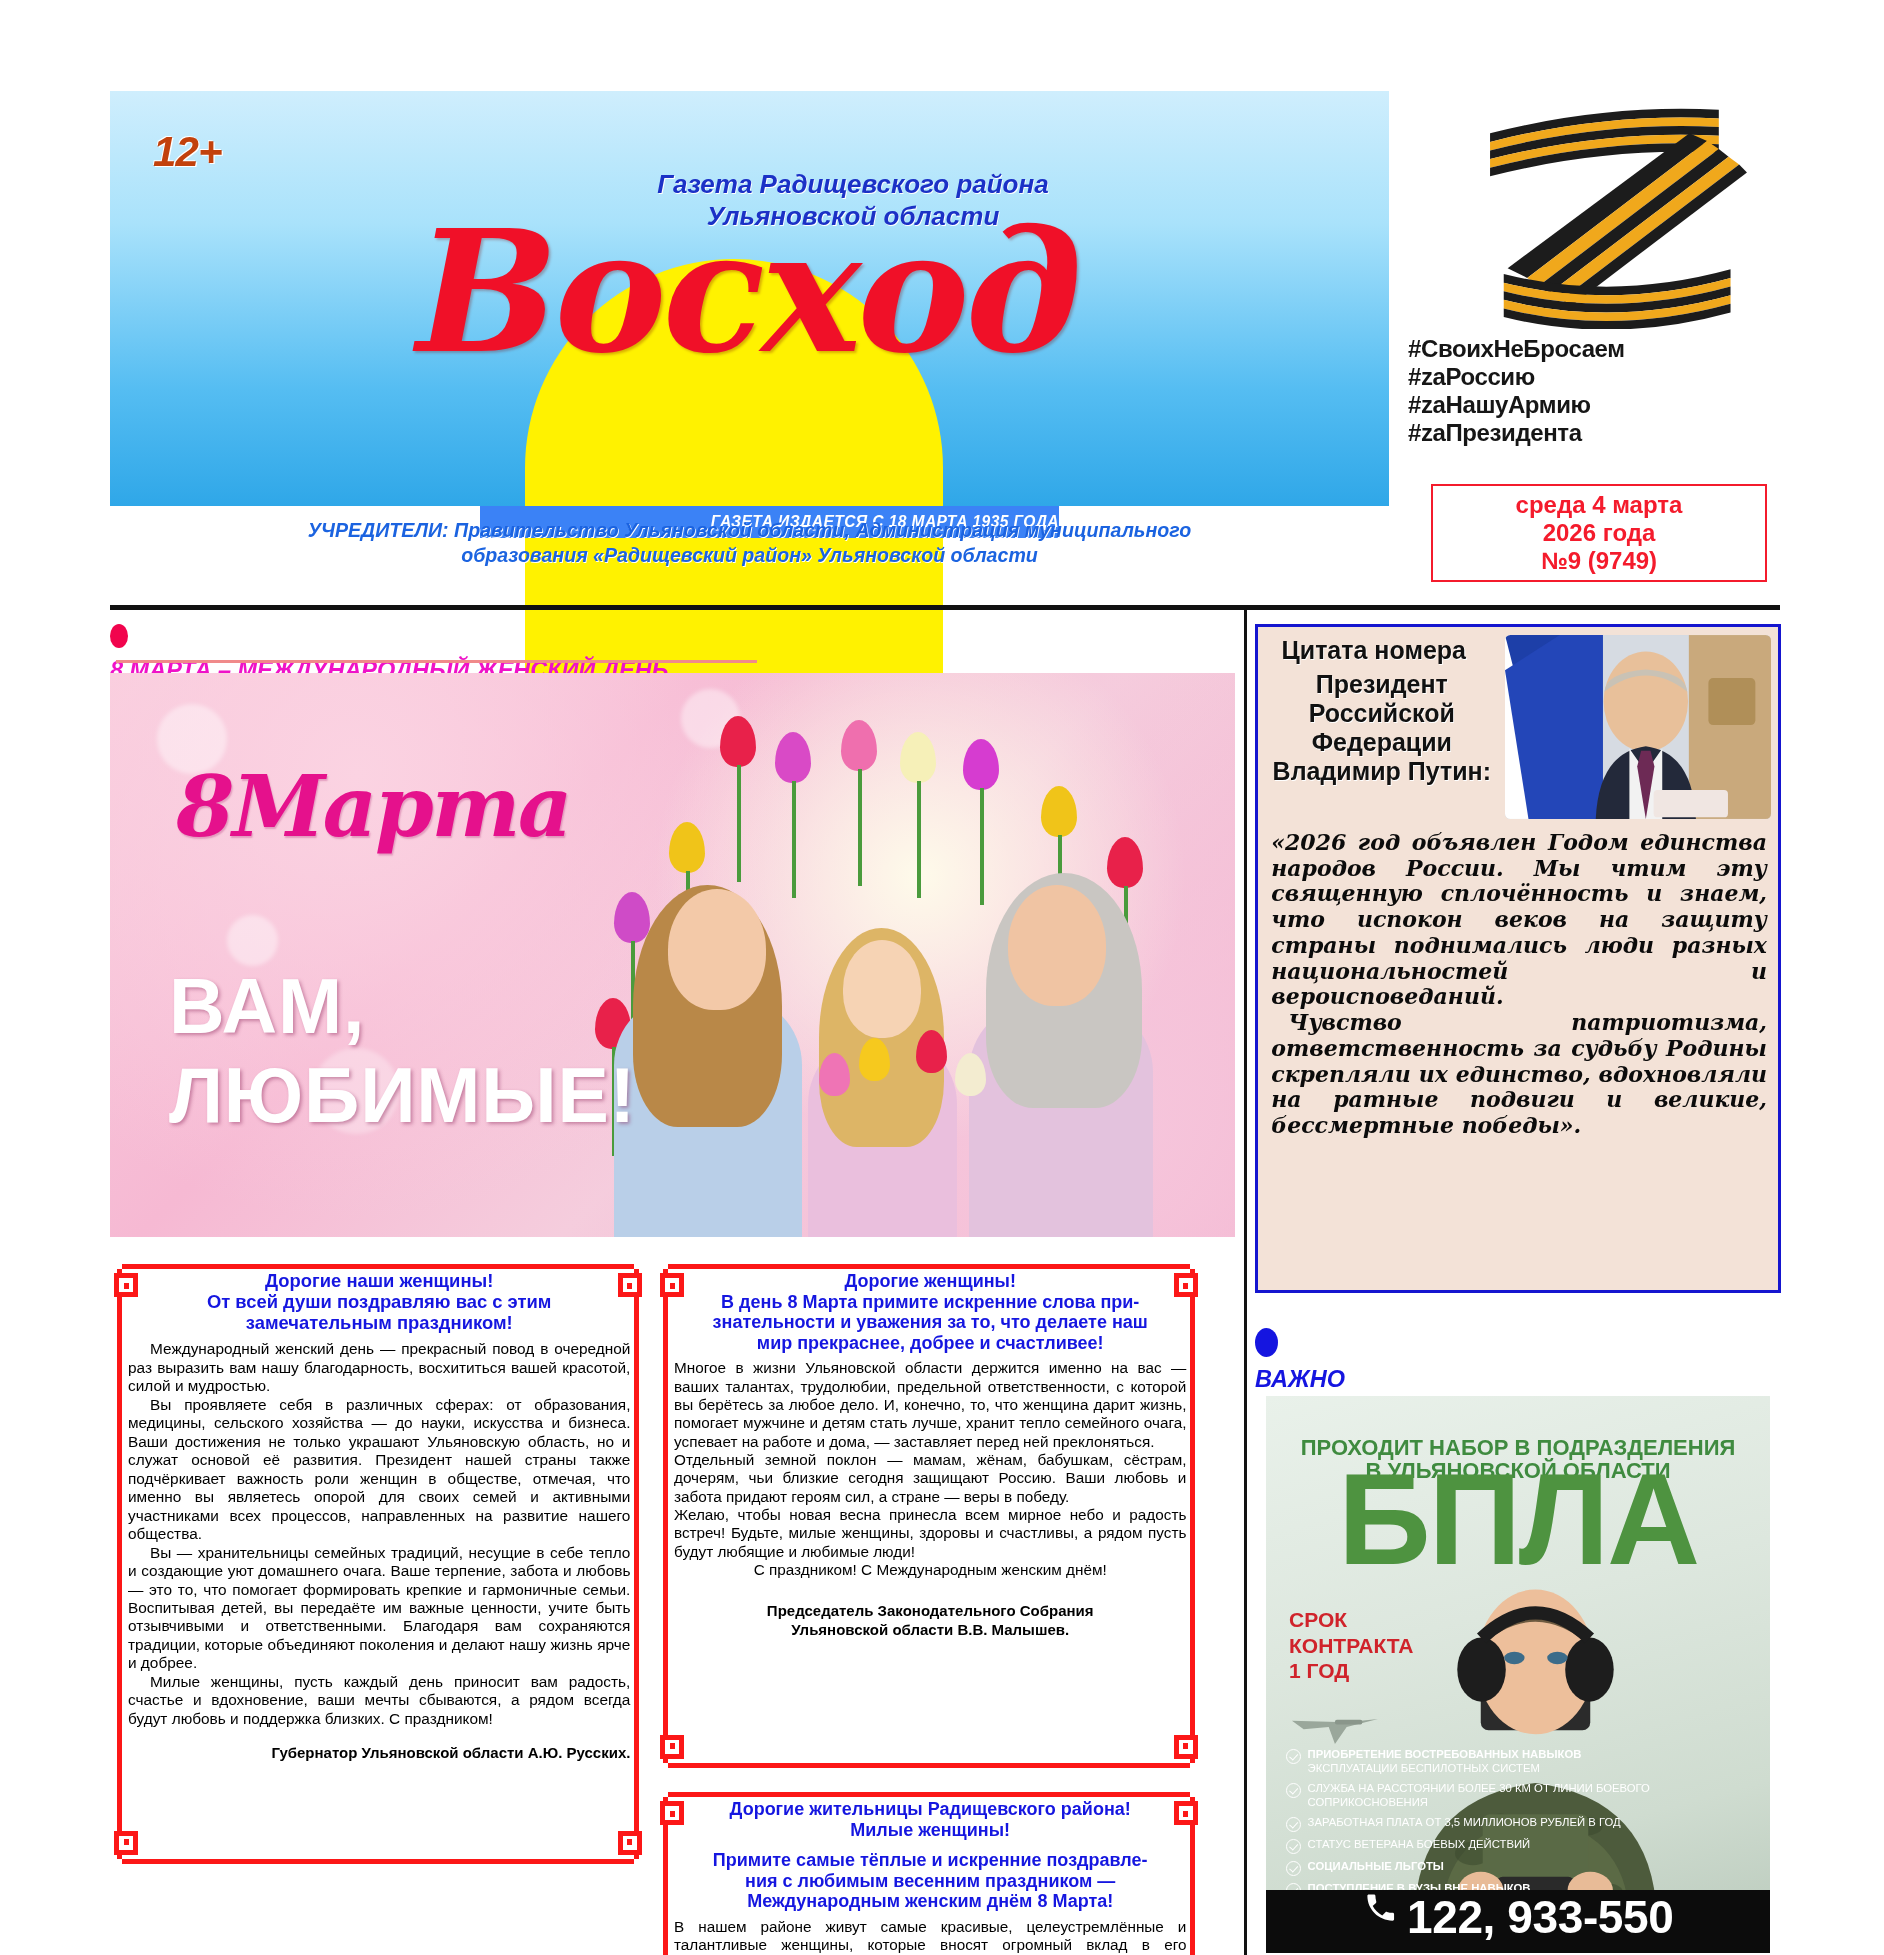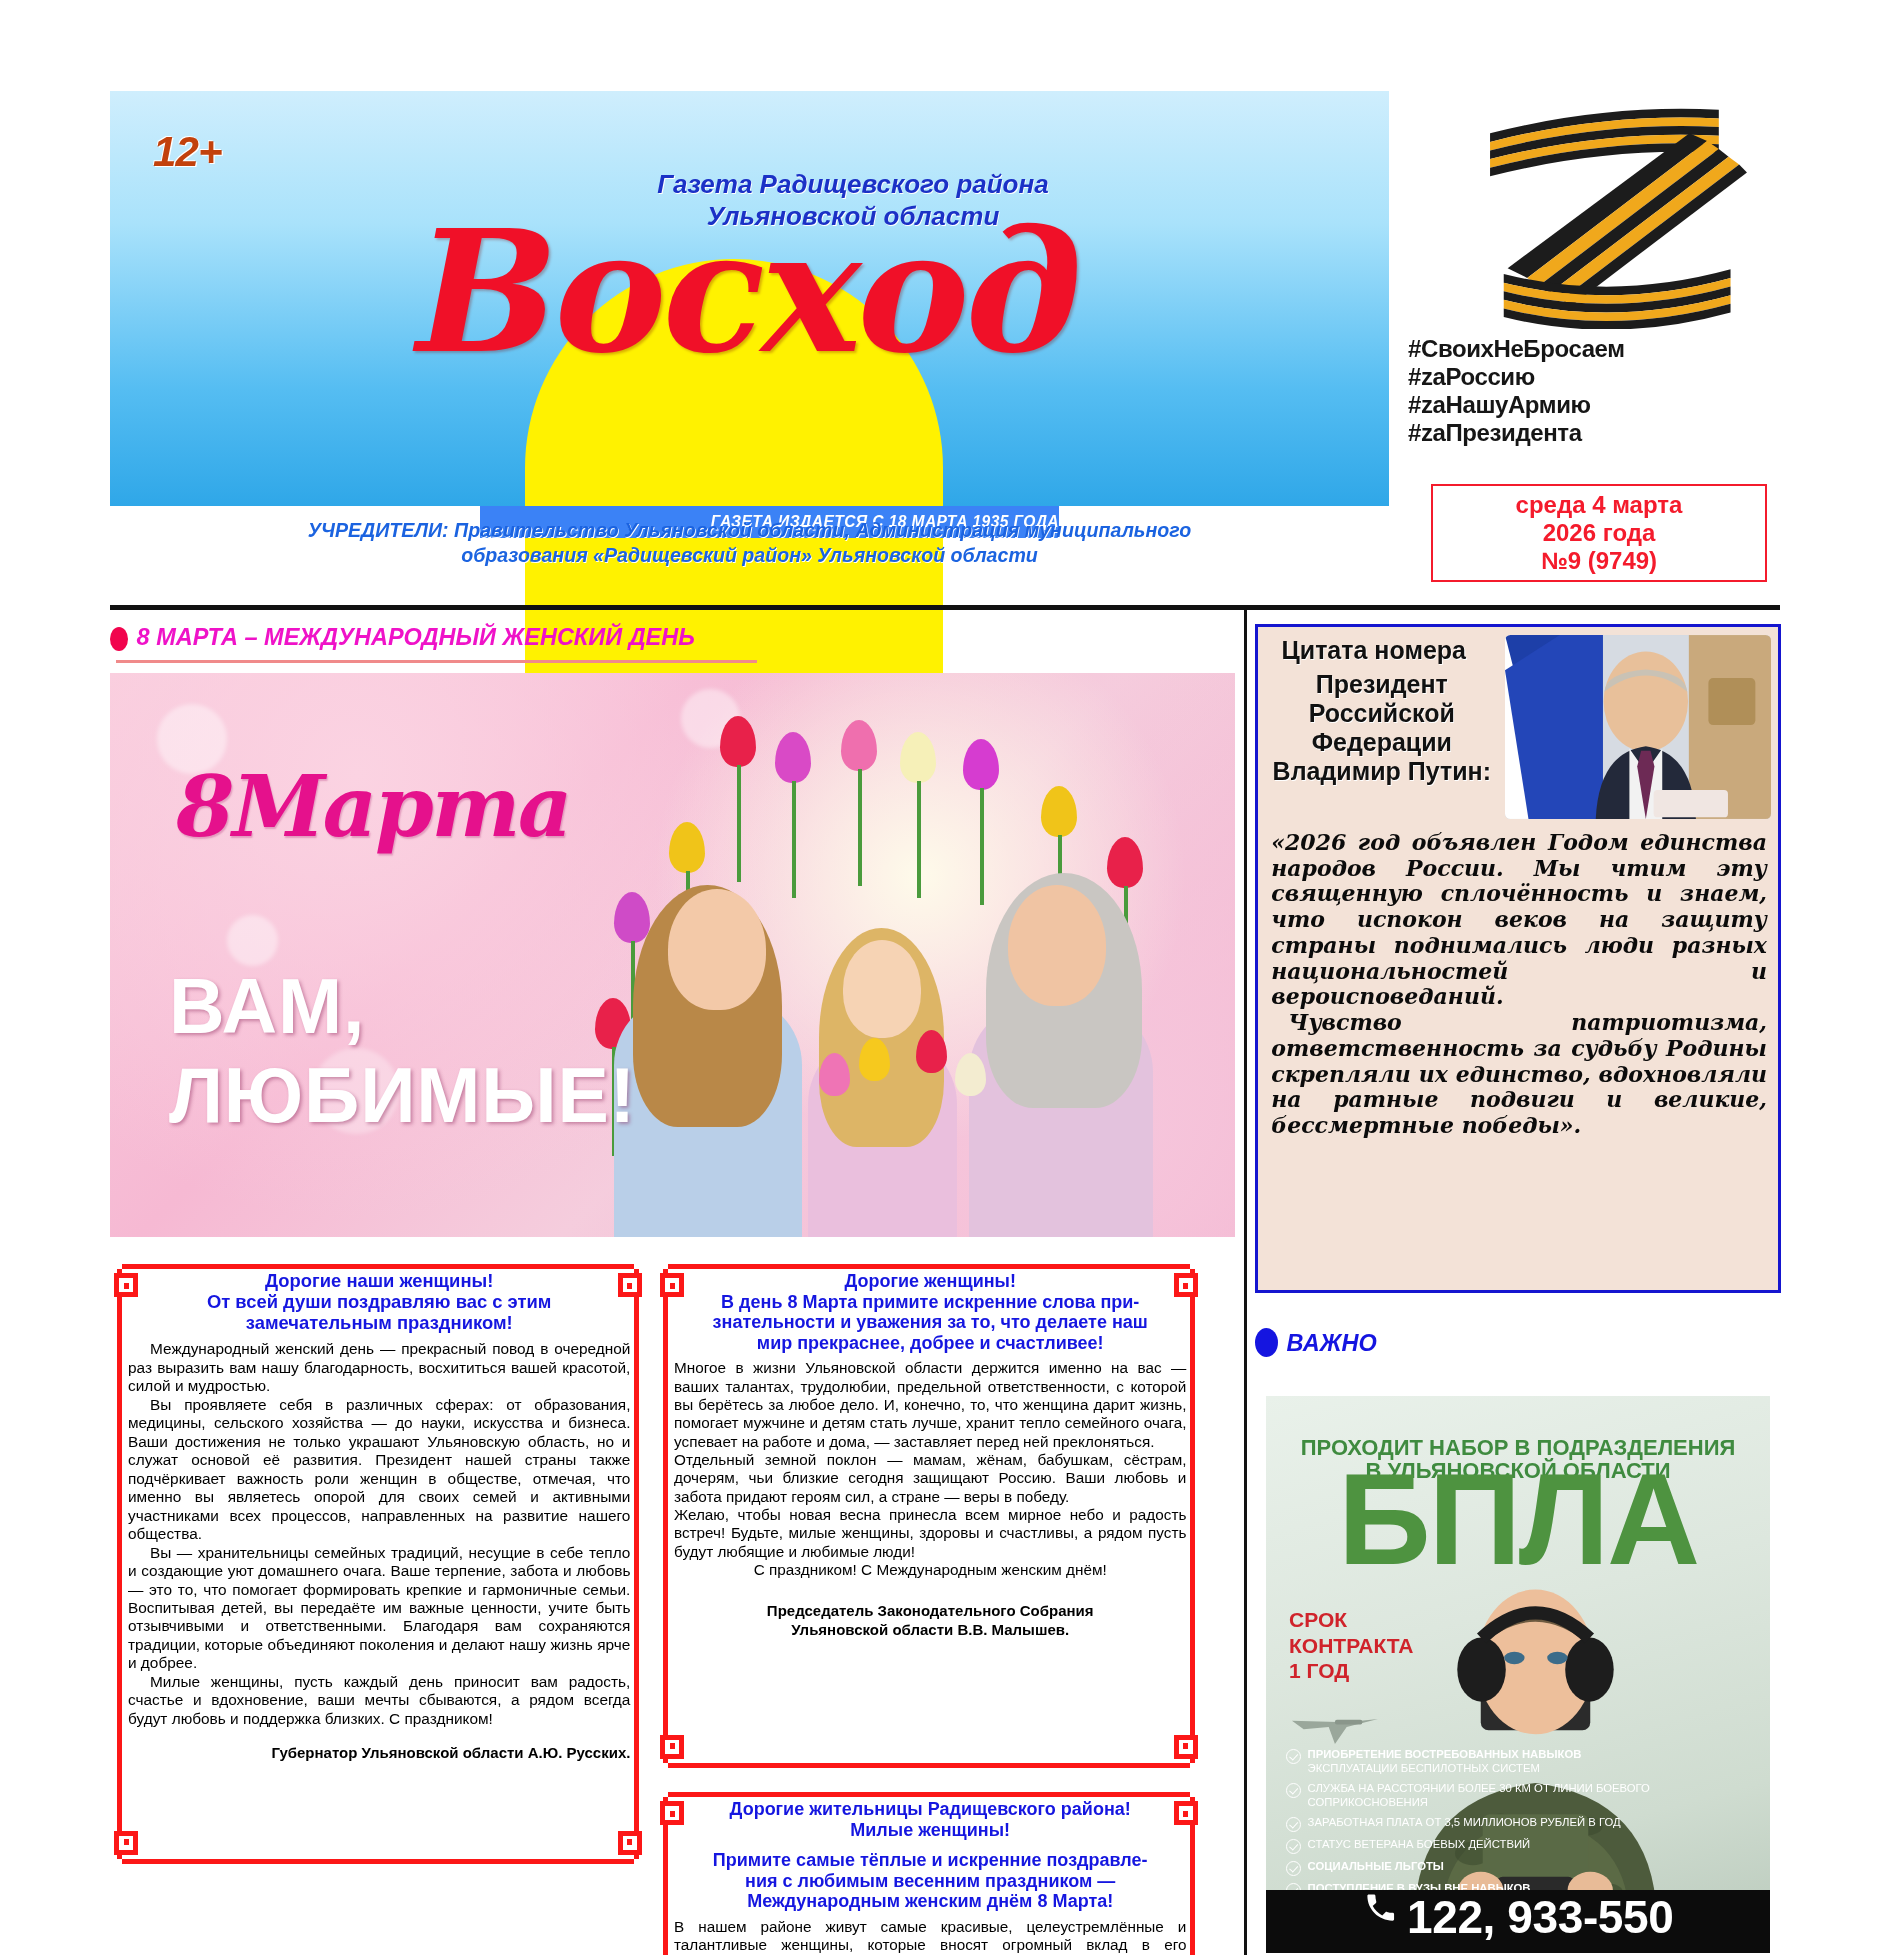--- a/index.html
+++ b/index.html
@@ -127,21 +127,21 @@
     height: 4.7px; background: #111;
   }
   .vert-rule {
     position: absolute;
     width: 2.7px; background: #111;
   }
 
   
   .sec-head {
     position: absolute;
-    display: flex; align-items: flex-end; gap: 8.6px;
+    display: flex; align-items: flex-start; gap: 8.6px; flex-direction: column;
   }
   .sec-dot {
     width: 18px; height: 24px; border-radius: 50%;
     flex: 0 0 auto;
   }
   .sec-head .txt {
     font-size: 23.5px; font-weight: bold; font-style: italic;
     letter-spacing: 0px;
     white-space: nowrap;
   }

